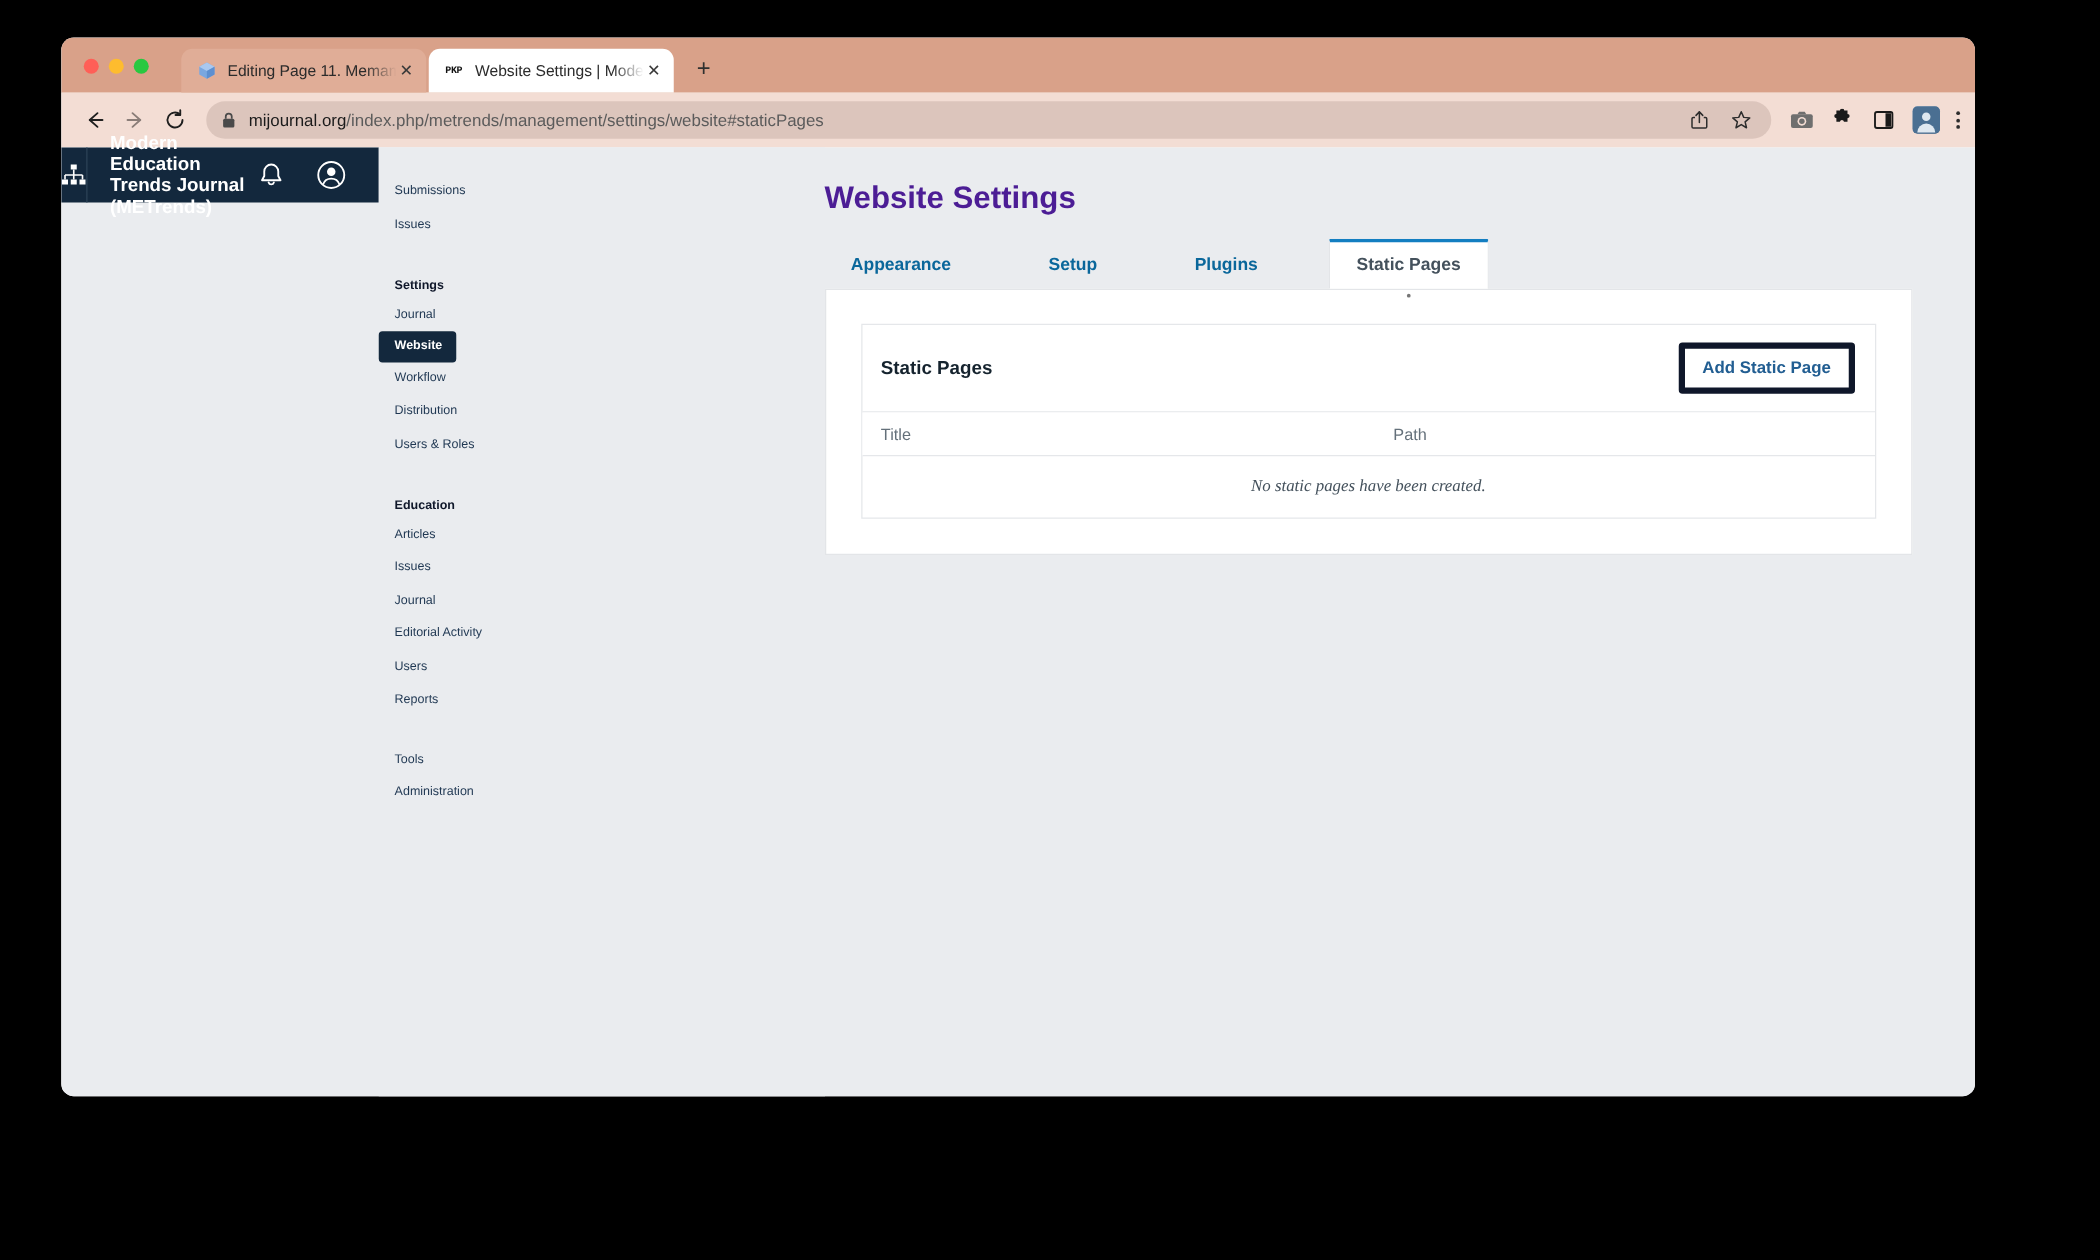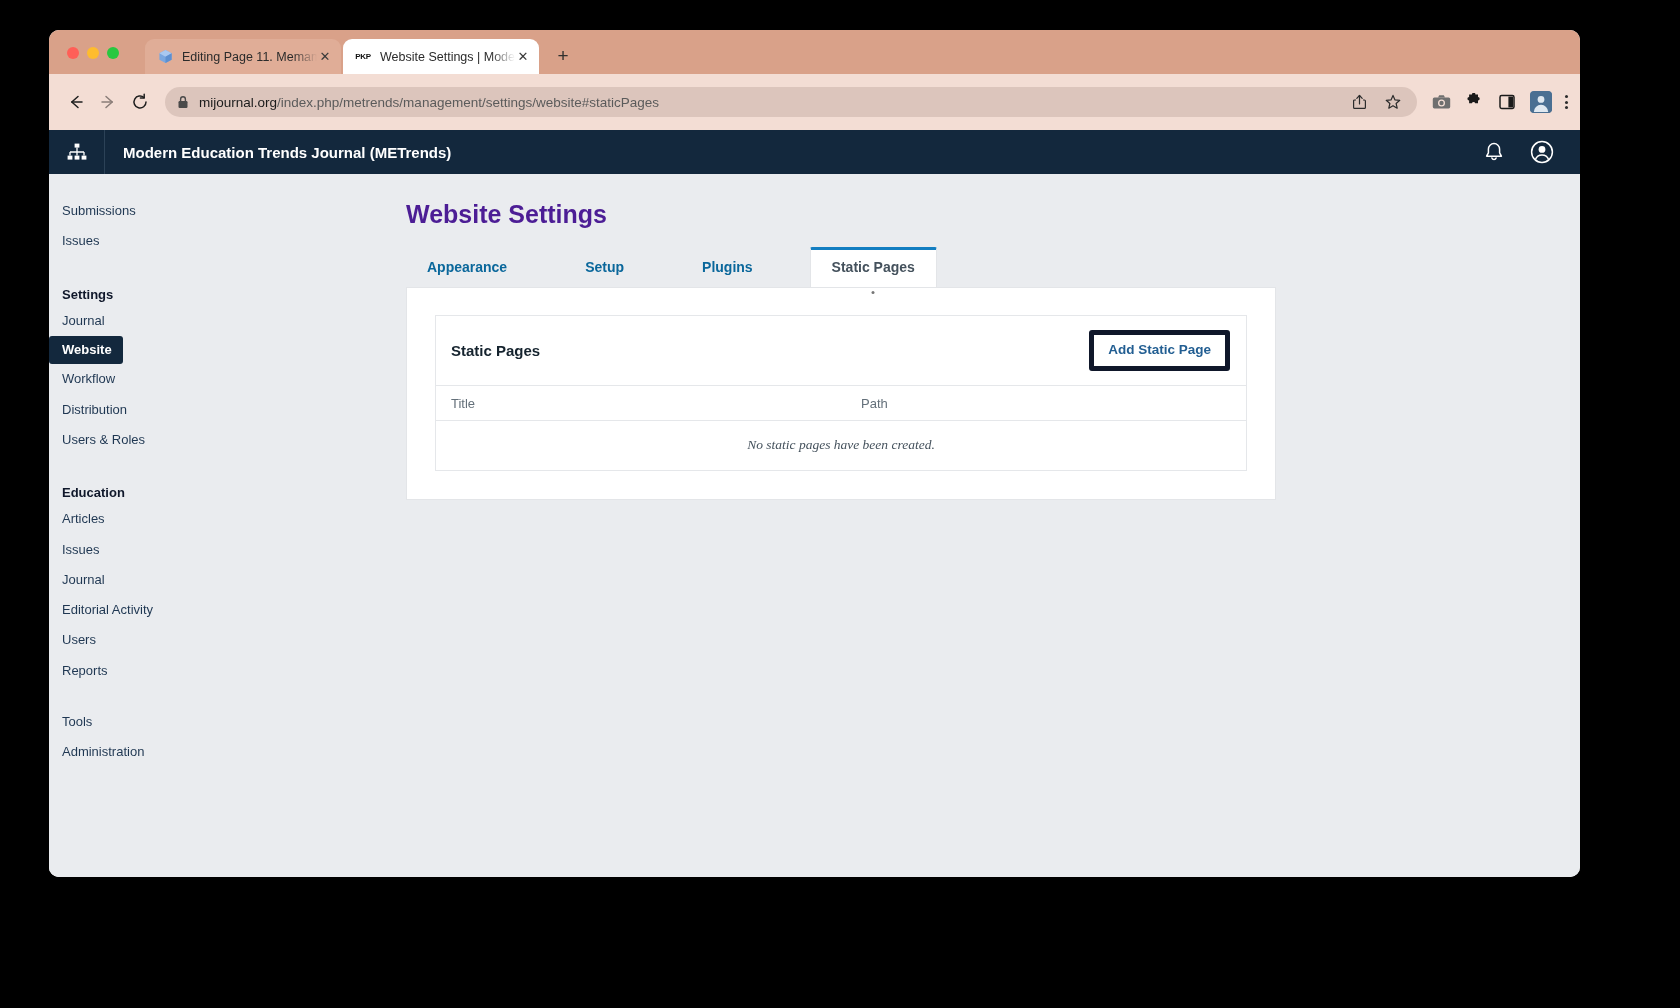--- a/index.html
+++ b/index.html
@@ -57,21 +57,21 @@
     width: 16px; height: 16px; flex: 0 0 16px;
     margin-right: 9px;
     display: flex; align-items: center; justify-content: center;
   }
   .fav-hex { width: 15px; height: 15px; }
   .fav-pkp {
     width: 17px; height: 14px; background: #fff;
     font-size: 8px; font-weight: bold; color: #111;
     display: flex; align-items: center; justify-content: center;
     letter-spacing: -0.3px;
-    font-family: Liberation Sans, sans-serif;
+    font-family: Liberation Mono, monospace;
   }
   .tab-title {
     flex: 1 1 auto;
     white-space: nowrap; overflow: hidden;
     font-size: 12.5px;
     -webkit-mask-image: linear-gradient(to right, #000 82%, transparent 100%);
     mask-image: linear-gradient(to right, #000 82%, transparent 100%);
   }
   .tab-close {
     flex: 0 0 16px; width: 16px; height: 16px;
@@ -79,21 +79,21 @@
     font-size: 13px; color: #3a3a3a;
   }
   .newtab {
     width: 28px; height: 28px; margin-left: 8px; margin-bottom: 4px;
     display: flex; align-items: center; justify-content: center;
     font-size: 19px; color: #30302f; font-weight: 300;
   }
 
   
   .toolbar {
-    height: 56px; background: #f3ddd4;
+    height: 44px; background: #f3ddd4;
     display: flex; align-items: center;
     padding: 0 12px; gap: 2px;
   }
   .navbtn {
     width: 30px; height: 30px; border-radius: 50%;
     display: flex; align-items: center; justify-content: center;
     color: #1f1f1f; font-size: 16px;
   }
   .omnibox {
     flex: 1 1 auto; height: 30px;
@@ -113,21 +113,21 @@
   .avatar-btn {
     width: 22px; height: 22px; border-radius: 4px;
     background: linear-gradient(145deg,#6f93b5,#3c5f80);
     display:flex;align-items:center;justify-content:center;
     overflow:hidden;
   }
   .kebab { display: flex; flex-direction: column; gap: 2.5px; align-items: center; }
   .kebab i { width: 3px; height: 3px; border-radius: 50%; background: #2c2c2c; display: block; }
 
   
-  .viewport { height: 816px; background: #eaecef; display: flex; flex-direction: column; }
+  .viewport { height: 816px; background: #eaecef; display: flex; flex-direction: row; }
 
   
   .ojs-header {
     height: 44px; background: #13283d;
     display: flex; align-items: center;
     flex: 0 0 44px;
   }
   .ojs-logo {
     width: 56px; height: 44px;
     display: flex; align-items: center; justify-content: center;
@@ -143,21 +143,21 @@
   
   .ojs-body { flex: 1 1 auto; display: flex; min-height: 0; }
 
   .sidebar {
     width: 357px; flex: 0 0 357px;
     background: #eaecef;
     padding-top: 22px;
   }
   .nav-item {
     display: block;
-    font-size: 13px;
+    font-size: 10px;
     color: #1f3752;
     padding: 7px 0 7px 13px;
     margin-left: 0;
     line-height: 1.25;
   }
   .nav-list { padding-left: 0; }
   .nav-item.heading { font-weight: bold; color: #0f172a; padding-top: 9px; padding-bottom: 3px; }
   .nav-item.active {
     background: #13283d; color: #fff; font-weight: bold;
     display: inline-block; border-radius: 3px;

